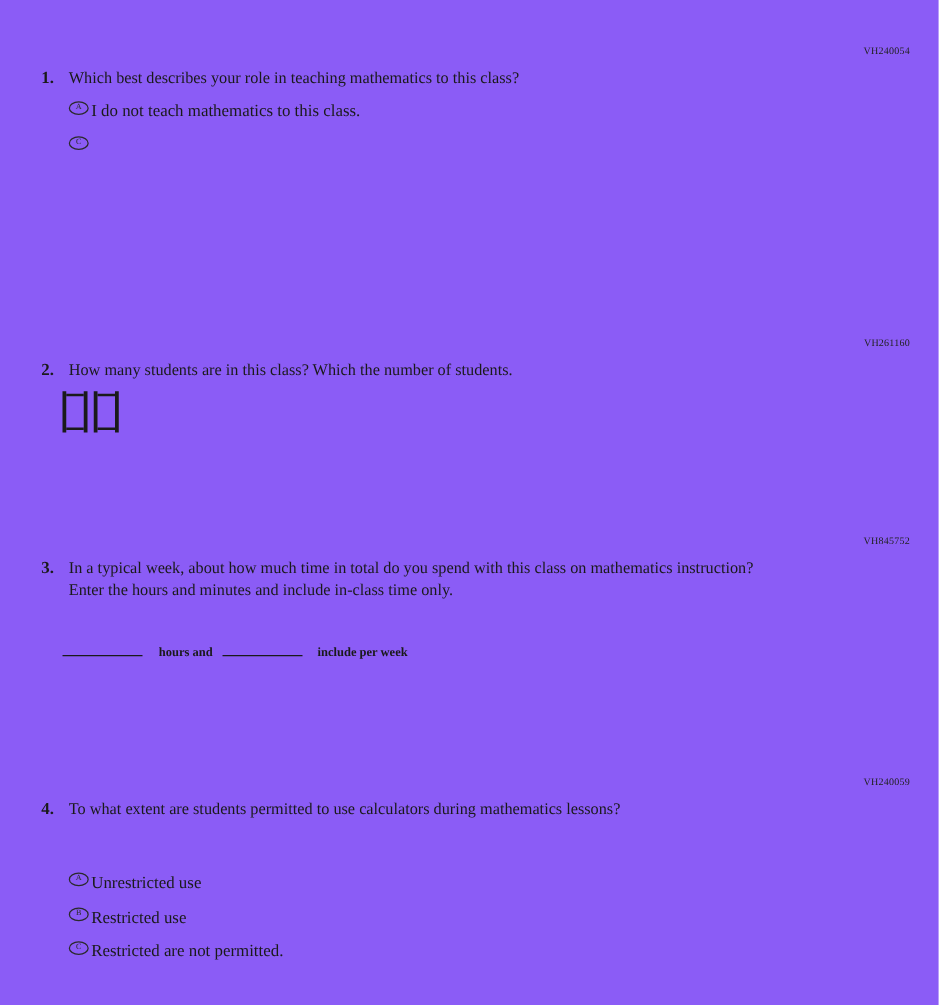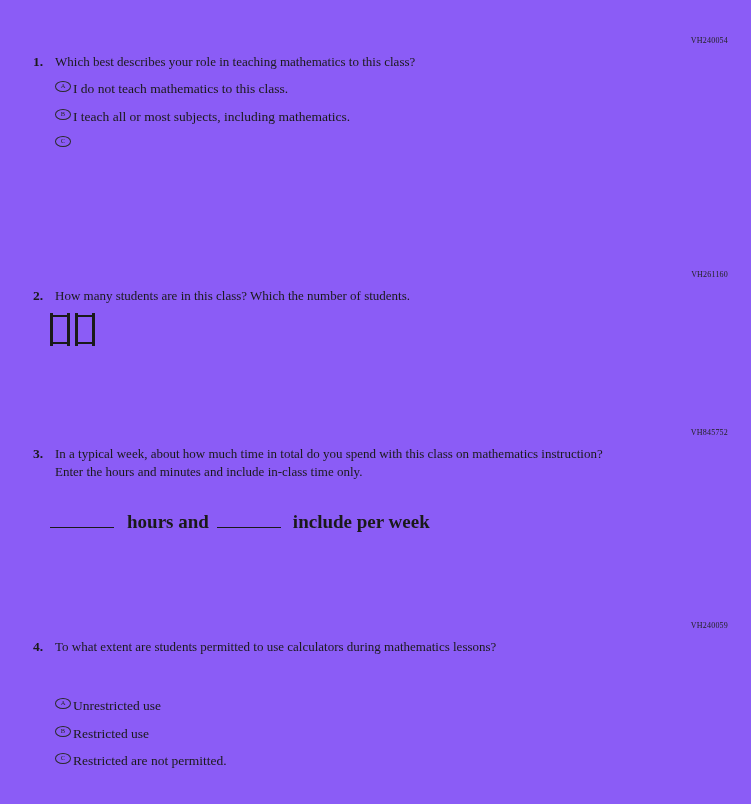--- a/index.html
+++ b/index.html
@@ -63,42 +63,38 @@
   }
   
   .blank-row {
     position: absolute; left: 50px; top: 83px;
     display: flex; align-items: baseline; height: 20px;
   }
   .blank {
     display: inline-block; width: 64px; height: 14px;
     border-bottom: 1.5px solid #1a1a1a;
   }
-  .blank-label { font-weight: bold; font-size: 19px; white-space: nowrap; }
+  .blank-label { font-weight: bold; font-size: 10px; white-space: nowrap; }
   .gap12 { width: 13px; } .gap7 { width: 8px; } .gap10 { width: 12px; }
 </style>
 </head>
 <body>
 
 <div class="page">
 
   <div class="section sec1">
     <div class="code">VH240054</div>
     <div class="q-row">
       <span class="q-num">1.</span>
       <span class="q-text">Which best describes your role in teaching mathematics to this class?</span>
     </div>
     <div class="opts">
       <div class="opt">
         <span class="bubble">A</span>
         <span class="opt-label">I do not teach mathematics to this class.</span>
-      </div>
-      <div class="opt">
-        <span class="bubble">B</span>
-        <span class="opt-label">I teach all or most subjects, including mathematics.</span>
       </div>
       <div class="opt">
         <span class="bubble">C</span>
       </div>
     </div>
   </div>
 
   <div class="section sec2">
     <div class="code">VH261160</div>
     <div class="q-row">

